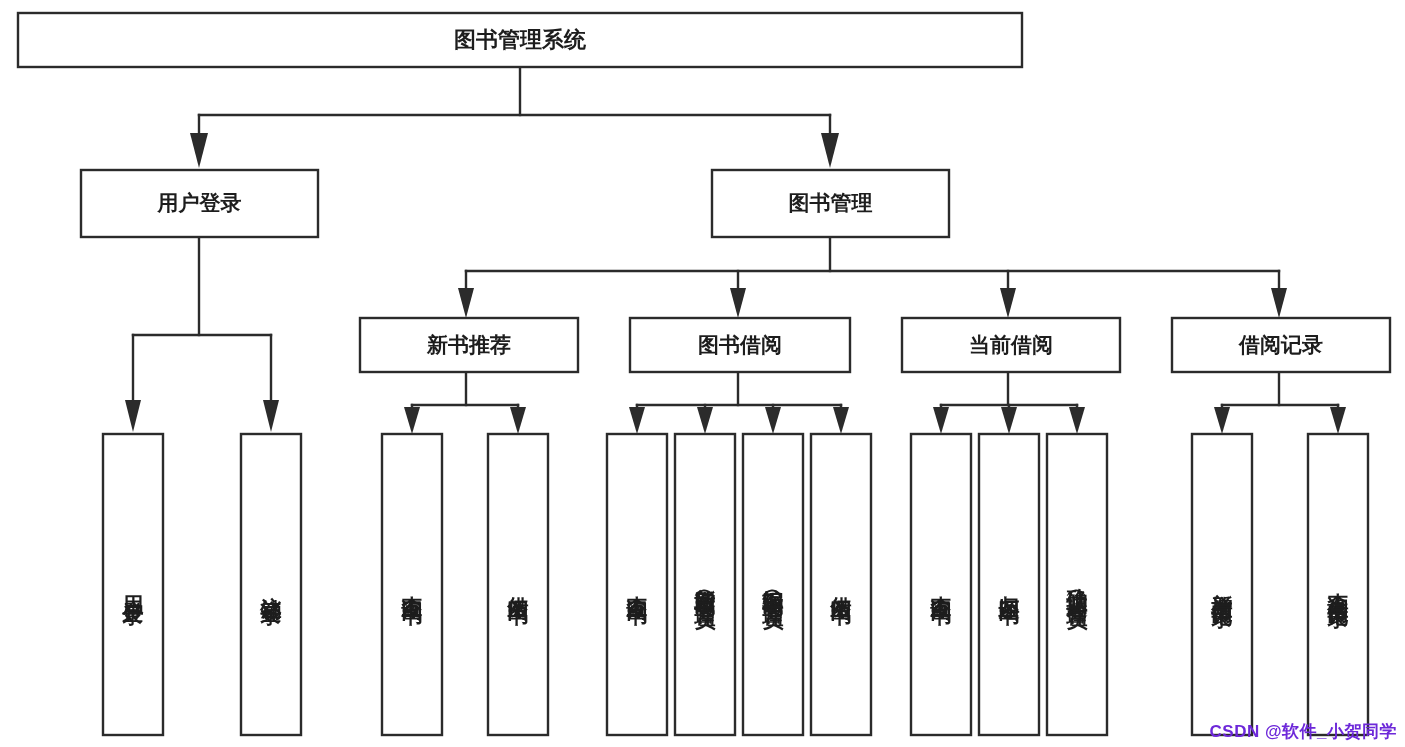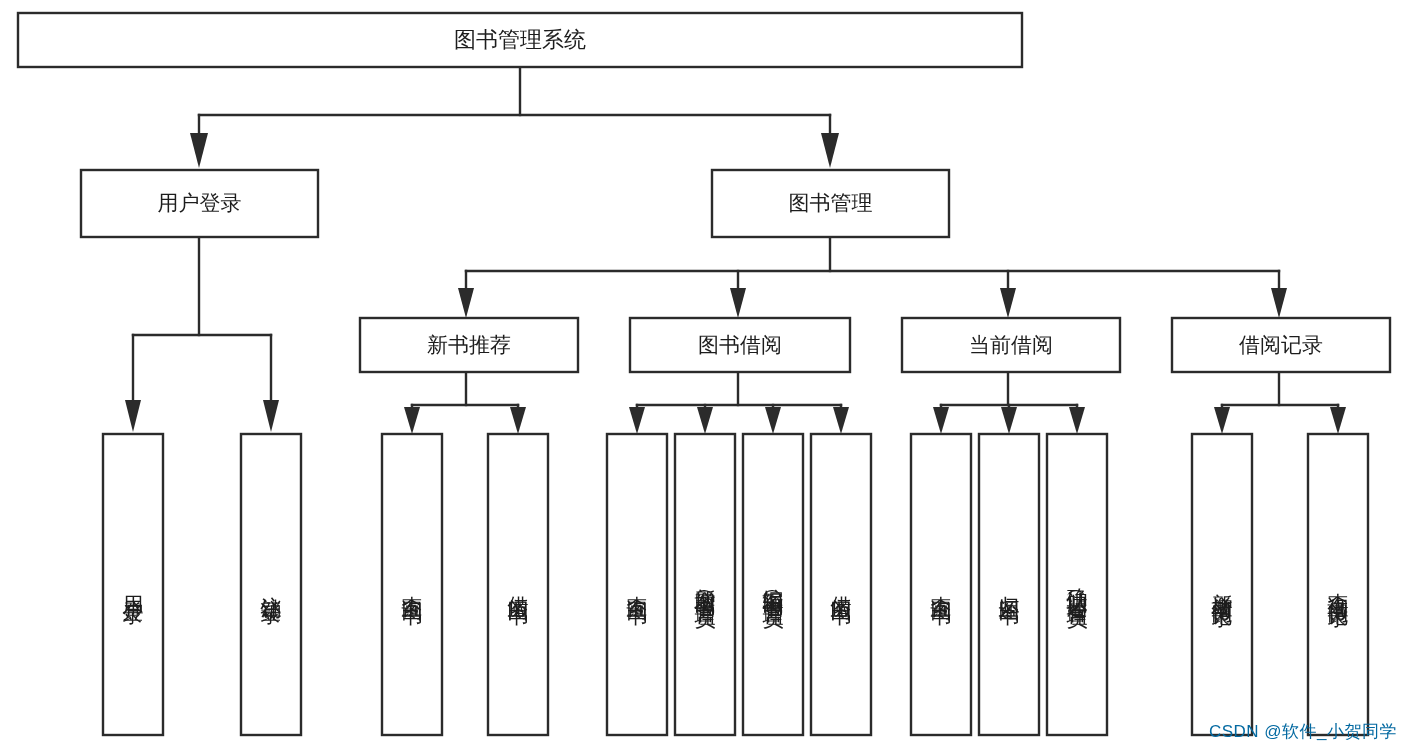--- a/index.html
+++ b/index.html
@@ -11,20 +11,21 @@
     width: 1405px;
     height: 747px;
     font-family: "Liberation Sans", "DejaVu Sans", sans-serif;
     overflow: hidden;
     position: relative;
   }
   #diagram-root {
     position: relative;
     width: 1405px;
     height: 747px;
+    font-weight: bold;
   }
   svg#tree-svg {
     position: absolute;
     left: 0;
     top: 0;
     width: 1405px;
     height: 747px;
     display: block;
   }
   .node-rect {
@@ -71,21 +72,21 @@
     justify-content: center;
     white-space: nowrap;
     pointer-events: none;
   }
   .watermark {
     position: absolute;
     right: 8px;
     bottom: 4px;
     font-family: "Liberation Sans", "DejaVu Sans", sans-serif;
     font-size: 17px;
-    color: #0369a1;
+    color: #6d28d9;
     letter-spacing: 0.5px;
     white-space: nowrap;
   }
 </style>
 </head>
 <body>
 
 <div id="diagram-root">
 
   <svg id="tree-svg" viewBox="0 0 1405 747" xmlns="http://www.w3.org/2000/svg">

